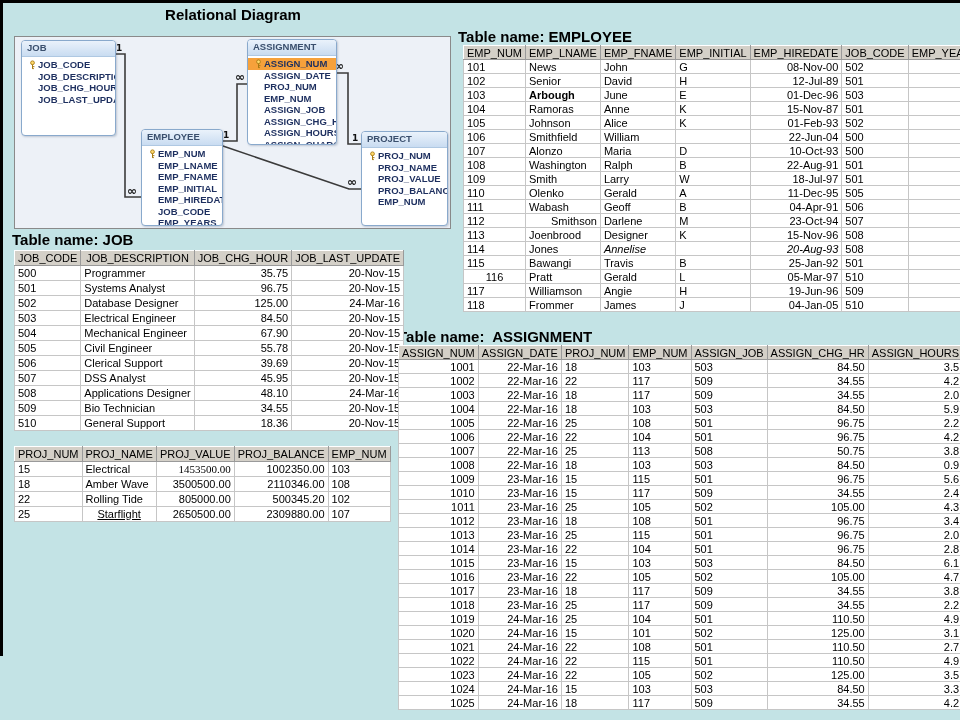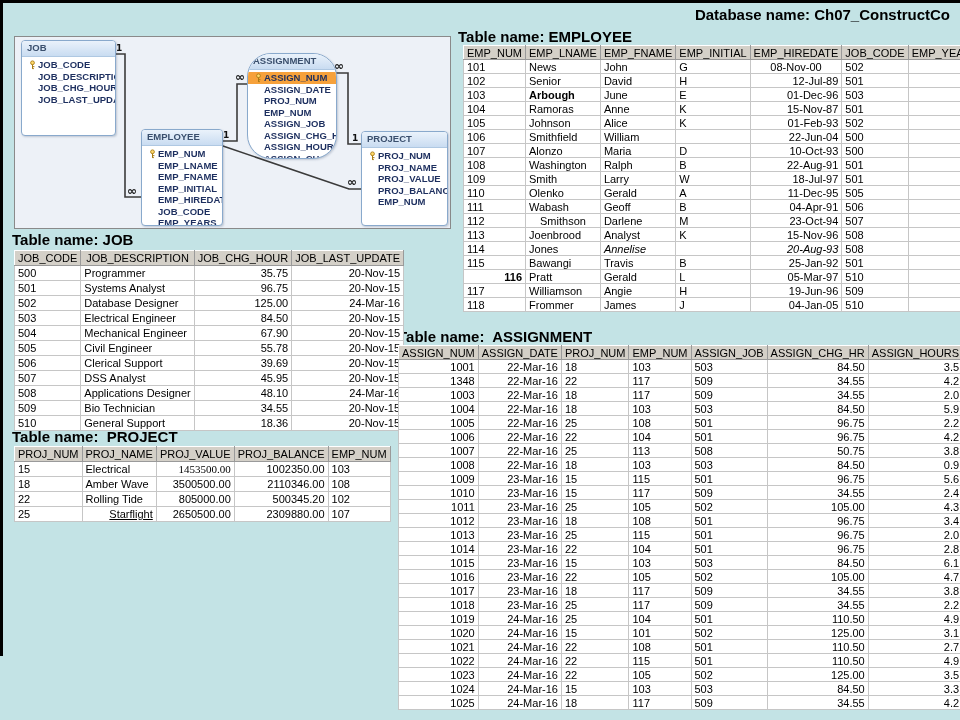--- a/index.html
+++ b/index.html
@@ -45,21 +45,21 @@
   #tbl-project{left:14px;top:446px;}
   #tbl-assignment{left:398px;top:345px;}
 </style>
 </head>
 <body>
 
 <div class="stage">
   <div class="edge-top"></div>
   <div class="edge-left"></div>
 
-  <div class="fig-title" style="right:10px;top:6px;text-align:right;">Database name: Ch07_ConstructCo</div>
+  <div class="fig-title" style="left:133px;top:6px;width:200px;text-align:center;">Relational Diagram</div>
 
   <div class="diagram-panel">
     <svg class="wires" viewBox="0 0 435 191">
       <polyline points="99,17 110,17 110,160 126,160"></polyline>
       <polyline points="205,104 222,104 222,47 233,47"></polyline>
       <polyline points="205,108 334,152 347,152"></polyline>
       <polyline points="318,36 333,36 333,107 347,107"></polyline>
       <text class="one" x="101" y="14">1</text>
       <text class="many" x="112" y="158">∞</text>
       <text class="one" x="208" y="101">1</text>
@@ -121,21 +121,21 @@
           <div class="field">
             <span class="keyslot"></span>
             <span>JOB_CODE</span>
           </div>
           <div class="field">
             <span class="keyslot"></span>
             <span>EMP_YEARS</span>
           </div>
         </div>
       </div>
-    <div class="entity" id="ent-assignment" style="left:232px;top:16px;width:88px;height:104px;border-radius:24px;">
+    <div class="entity" id="ent-assignment" style="left:232px;top:2px;width:88px;height:104px;">
         <div class="entity-header">ASSIGNMENT</div>
         <div class="entity-fields">
           <div class="field highlight">
             <span class="keyslot"><svg width="9" height="10" viewBox="0 0 16 18">
                 <circle cx="8" cy="5" r="3.4" fill="#FFD96B" stroke="#A87B12" stroke-width="1.6"></circle>
                 <path d="M8 8 V16 M8 12 H11.5 M8 15.5 H10.5" stroke="#A87B12" stroke-width="1.8" fill="none"></path>
               </svg></span>
             <span>ASSIGN_NUM</span>
           </div>
           <div class="field">
@@ -193,21 +193,20 @@
           <div class="field">
             <span class="keyslot"></span>
             <span>EMP_NUM</span>
           </div>
         </div>
       </div>
   </div>
 
   <div class="tbl-title" style="left:458px;top:28px;">Table name: EMPLOYEE</div>
   <div class="tbl-title" style="left:12px;top:231px;">Table name: JOB</div>
-  <div class="tbl-title" style="left:12px;top:428px;">Table name:  PROJECT</div>
   <div class="tbl-title" style="left:398px;top:328px;">Table name:  ASSIGNMENT</div>
 
   <table class="sheet" id="tbl-employee">
       <colgroup>
         <col style="width: 59px;">
         <col style="width: 71px;">
         <col style="width: 72px;">
         <col style="width: 69px;">
         <col style="width: 86px;">
         <col style="width: 60px;">
@@ -223,21 +222,21 @@
           <th>JOB_CODE</th>
           <th>EMP_YEARS</th>
         </tr>
       </thead>
       <tbody>
         <tr>
           <td style="text-align: left;">101</td>
           <td style="text-align: left;">News</td>
           <td style="text-align: left;">John</td>
           <td style="text-align: left;">G</td>
-          <td style="text-align: center;">08-Nov-00</td>
+          <td style="text-align: right;">08-Nov-00</td>
           <td style="text-align: left;">502</td>
           <td style="text-align: right;">12</td>
         </tr>
         <tr>
           <td style="text-align: left;">102</td>
           <td style="text-align: left;">Senior</td>
           <td style="text-align: left;">David</td>
           <td style="text-align: left;">H</td>
           <td style="text-align: right;">12-Jul-89</td>
           <td style="text-align: left;">501</td>
@@ -319,31 +318,31 @@
           <td style="text-align: left;">111</td>
           <td style="text-align: left;">Wabash</td>
           <td style="text-align: left;">Geoff</td>
           <td style="text-align: left;">B</td>
           <td style="text-align: right;">04-Apr-91</td>
           <td style="text-align: left;">506</td>
           <td style="text-align: right;">21</td>
         </tr>
         <tr>
           <td style="text-align: left;">112</td>
-          <td style="text-align: center;">Smithson</td>
+          <td style="text-align: right;">Smithson</td>
           <td style="text-align: left;">Darlene</td>
           <td style="text-align: left;">M</td>
           <td style="text-align: right;">23-Oct-94</td>
           <td style="text-align: left;">507</td>
           <td style="text-align: right;">18</td>
         </tr>
         <tr>
           <td style="text-align: left;">113</td>
           <td style="text-align: left;">Joenbrood</td>
-          <td style="text-align: left;">Analyst</td>
+          <td style="text-align: left;">Designer</td>
           <td style="text-align: left;">K</td>
           <td style="text-align: right;">15-Nov-96</td>
           <td style="text-align: left;">508</td>
           <td style="text-align: right;">16</td>
         </tr>
         <tr>
           <td style="text-align: left;">114</td>
           <td style="text-align: left;">Jones</td>
           <td style="text-align: left; font-style: italic;">Annelise</td>
           <td style="text-align: left;"></td>
@@ -354,21 +353,21 @@
         <tr>
           <td style="text-align: left;">115</td>
           <td style="text-align: left;">Bawangi</td>
           <td style="text-align: left;">Travis</td>
           <td style="text-align: left;">B</td>
           <td style="text-align: right;">25-Jan-92</td>
           <td style="text-align: left;">501</td>
           <td style="text-align: right;">20</td>
         </tr>
         <tr>
-          <td style="text-align: right; font-weight: bold;">116</td>
+          <td style="text-align: center;">116</td>
           <td style="text-align: left;">Pratt</td>
           <td style="text-align: left;">Gerald</td>
           <td style="text-align: left;">L</td>
           <td style="text-align: right;">05-Mar-97</td>
           <td style="text-align: left;">510</td>
           <td style="text-align: right;">15</td>
         </tr>
         <tr>
           <td style="text-align: left;">117</td>
           <td style="text-align: left;">Williamson</td>
@@ -507,21 +506,21 @@
         </tr>
         <tr>
           <td style="text-align: left;">22</td>
           <td style="text-align: left;">Rolling Tide</td>
           <td style="text-align: right;">805000.00</td>
           <td style="text-align: right;">500345.20</td>
           <td style="text-align: left;">102</td>
         </tr>
         <tr>
           <td style="text-align: left;">25</td>
-          <td style="text-align: right; text-decoration: underline;">Starflight</td>
+          <td style="text-align: center; text-decoration: underline;">Starflight</td>
           <td style="text-align: right;">2650500.00</td>
           <td style="text-align: right;">2309880.00</td>
           <td style="text-align: left;">107</td>
         </tr>
       </tbody>
     </table>
   <table class="sheet" id="tbl-assignment">
       <colgroup>
         <col style="width: 66px;">
         <col style="width: 65px;">
@@ -546,21 +545,21 @@
         <tr>
           <td style="text-align: right;">1001</td>
           <td style="text-align: right;">22-Mar-16</td>
           <td style="text-align: left;">18</td>
           <td style="text-align: left;">103</td>
           <td style="text-align: left;">503</td>
           <td style="text-align: right;">84.50</td>
           <td style="text-align: right;">3.5</td>
         </tr>
         <tr>
-          <td style="text-align: right;">1348</td>
+          <td style="text-align: right;">1002</td>
           <td style="text-align: right;">22-Mar-16</td>
           <td style="text-align: left;">22</td>
           <td style="text-align: left;">117</td>
           <td style="text-align: left;">509</td>
           <td style="text-align: right;">34.55</td>
           <td style="text-align: right;">4.2</td>
         </tr>
         <tr>
           <td style="text-align: right;">1003</td>
           <td style="text-align: right;">22-Mar-16</td>

